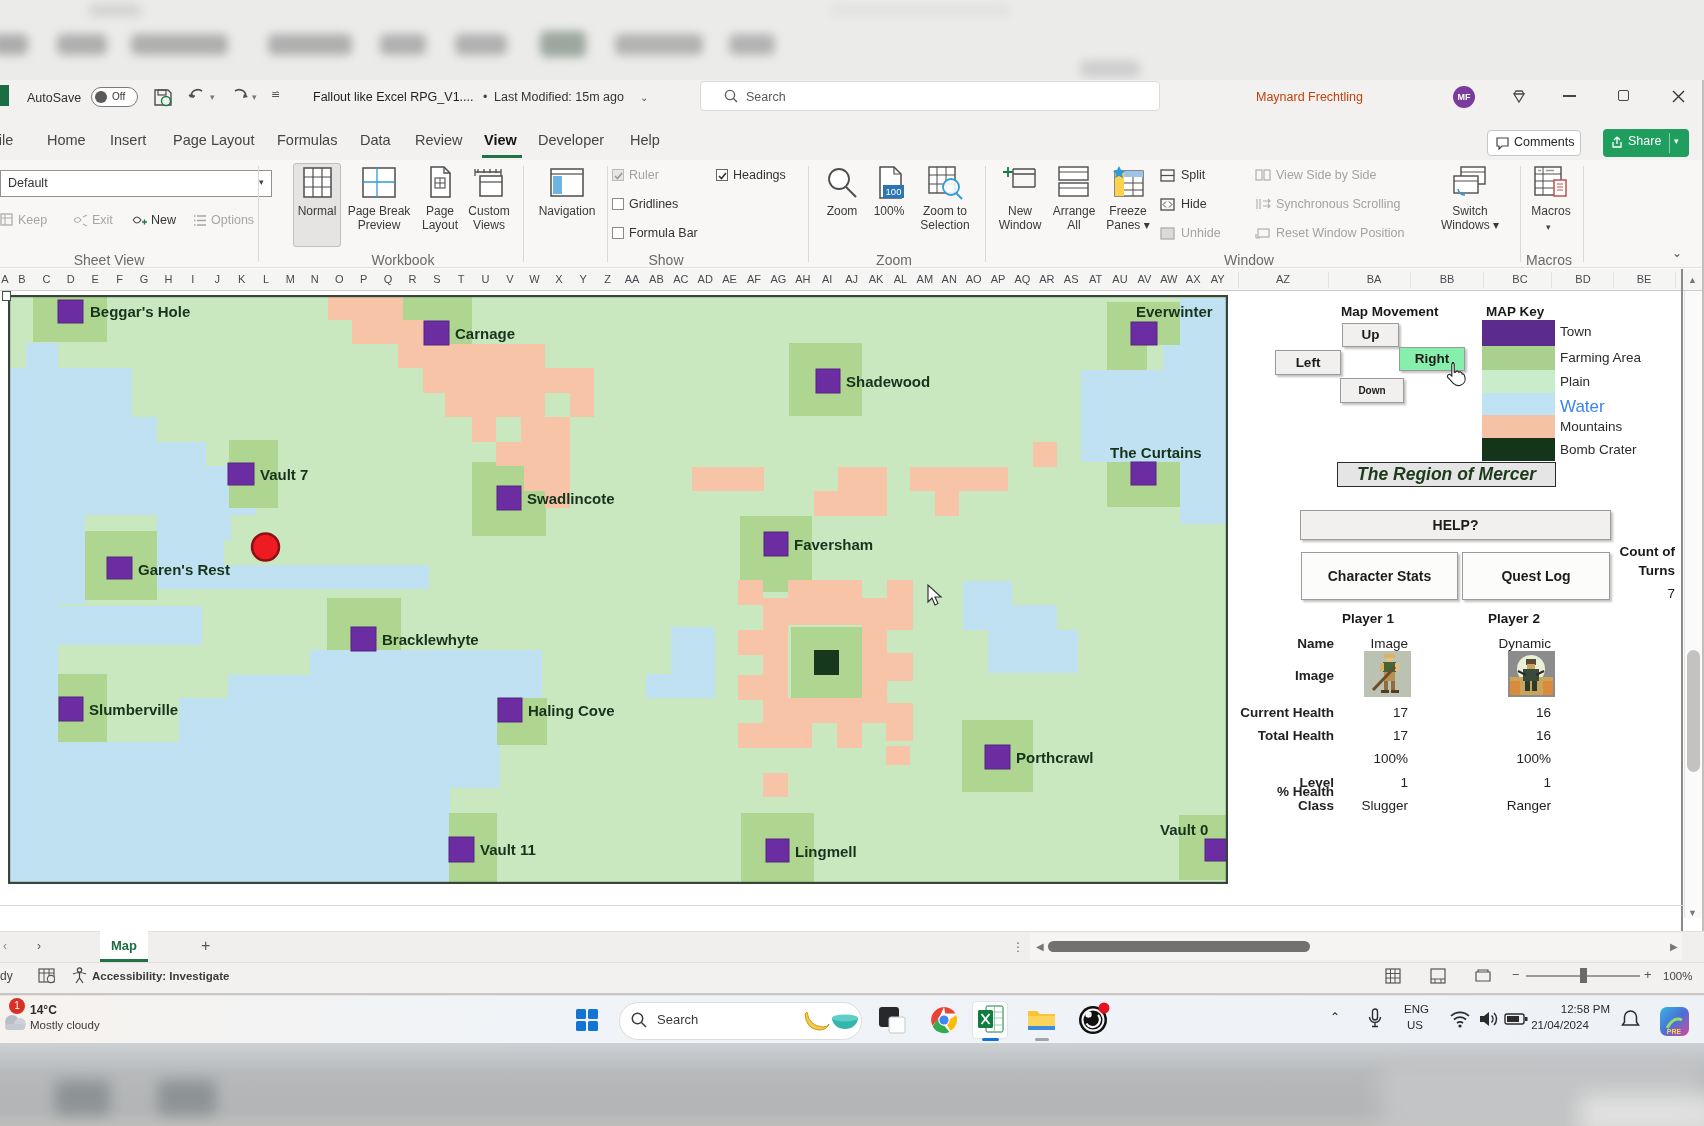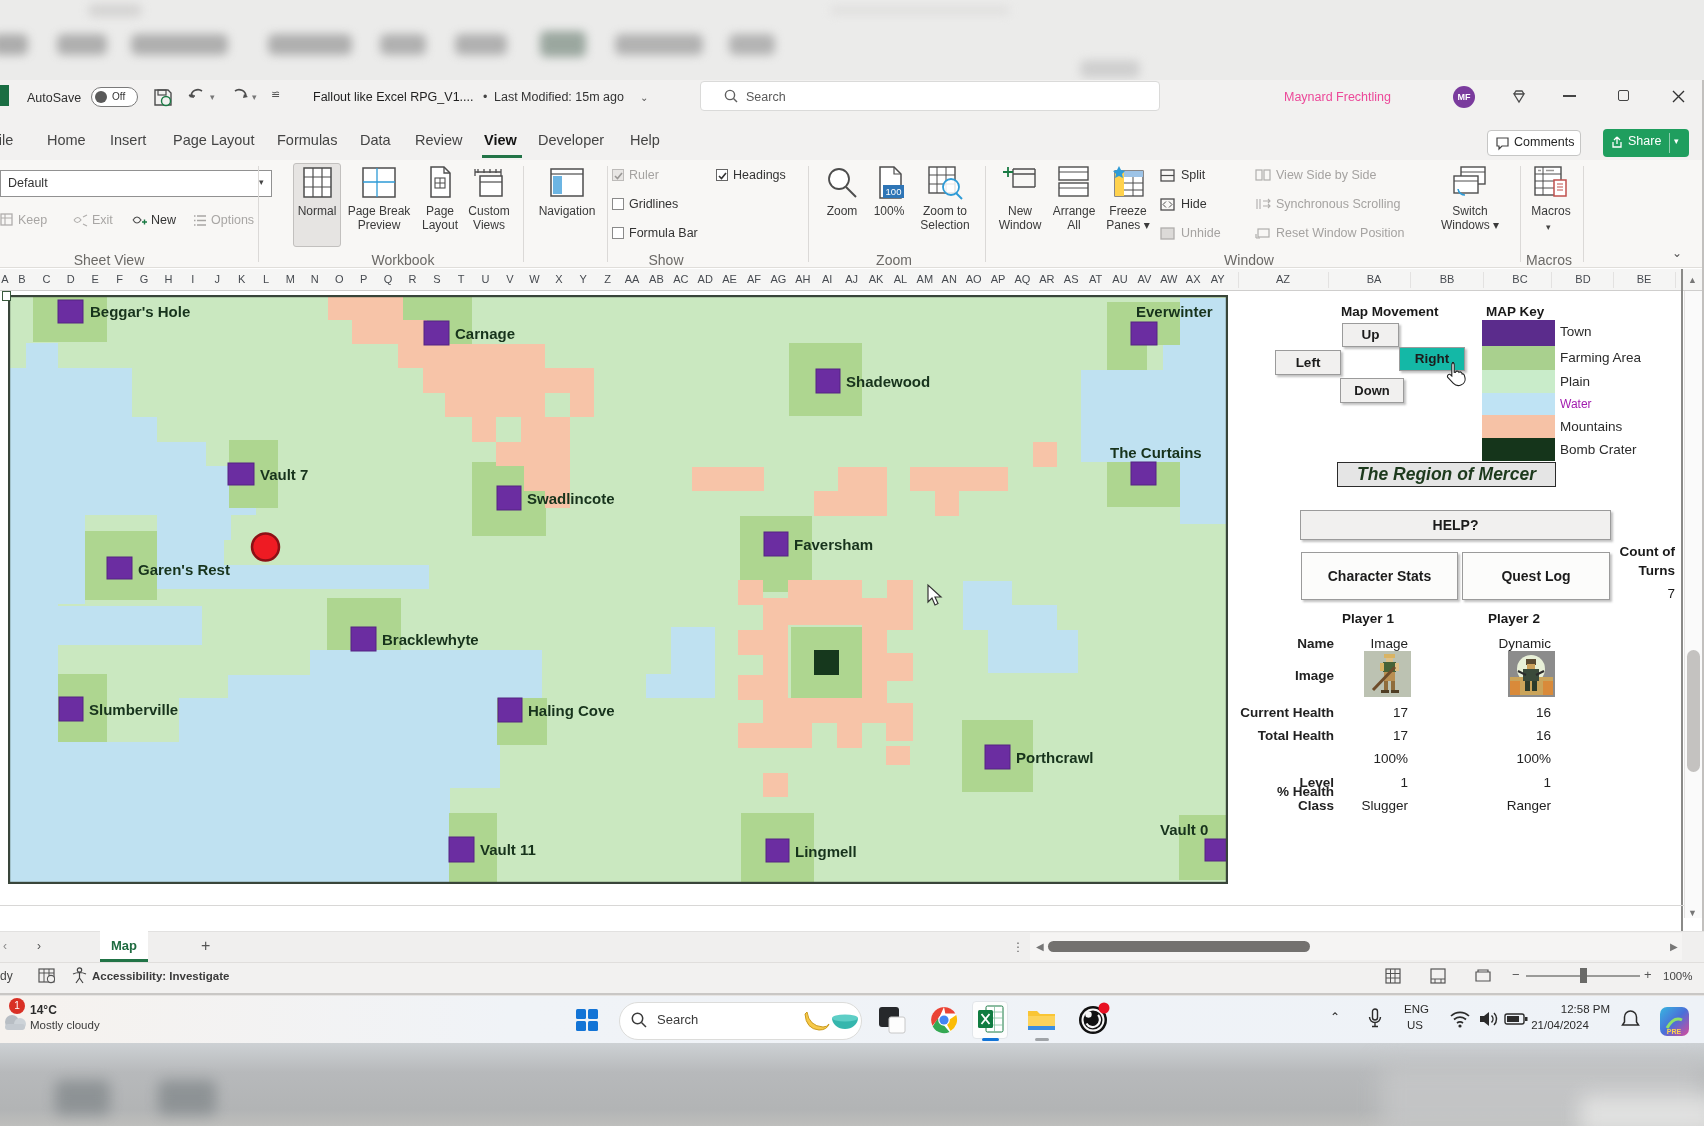--- a/index.html
+++ b/index.html
@@ -62,21 +62,21 @@
 <div class="abs" style="left:313px;top:90px;font-size:12.5px;color:#1f1f1f;">Fallout like Excel RPG_V1....</div>
 <div class="abs" style="left:483px;top:90px;font-size:12.5px;color:#444;">•</div>
 <div class="abs" style="left:494px;top:90px;font-size:12.5px;color:#333;">Last Modified: 15m ago</div>
 <div class="abs" style="left:640px;top:92px;font-size:10px;color:#555;">⌄</div>
 <div class="abs" style="left:700px;top:81px;width:460px;height:30px;background:#fff;border:1px solid #dadad9;border-radius:4px;"></div>
 <svg class="abs" style="left:723px;top:88px" width="16" height="16" viewBox="0 0 16 16">
   <circle cx="7" cy="7" r="4.6" fill="none" stroke="#5f5f5f" stroke-width="1.4"></circle>
   <line x1="10.5" y1="10.5" x2="14" y2="14" stroke="#5f5f5f" stroke-width="1.4"></line>
 </svg>
 <div class="abs" style="left:746px;top:90px;font-size:12.5px;color:#5a5a5a;">Search</div>
-<div class="abs" style="left:1284px;top:90px;font-size:12.5px;color:#ec4899;">Maynard Frechtling</div>
+<div class="abs" style="left:1256px;top:90px;font-size:12.5px;color:#c2410c;">Maynard Frechtling</div>
 <div class="abs" style="left:1453px;top:86px;width:22px;height:22px;border-radius:50%;background:#7a3b9d;color:#fff;font-size:9px;font-weight:bold;text-align:center;line-height:22px;">MF</div>
 <svg class="abs" style="left:1510px;top:88px" width="18" height="18" viewBox="0 0 18 18">
   <path d="M4 6 h10 l-5 8 z M4 6 l2 -3 h6 l2 3" fill="none" stroke="#4a4a4a" stroke-width="1.3"></path>
 </svg>
 <div class="abs" style="left:1563px;top:95px;width:13px;height:1.6px;background:#444;"></div>
 <div class="abs" style="left:1618px;top:90px;width:11px;height:11px;border:1.4px solid #444;border-radius:2px;"></div>
 <svg class="abs" style="left:1671px;top:89px" width="15" height="15" viewBox="0 0 15 15">
   <path d="M2 2 L13 13 M13 2 L2 13" stroke="#333" stroke-width="1.4"></path>
 </svg>
 
@@ -459,34 +459,34 @@
 <text x="795" y="857" font-size="15" font-weight="bold" fill="#17331c" font-family="Liberation Sans">Lingmell</text>
 <text x="1160" y="835" font-size="15" font-weight="bold" fill="#17331c" font-family="Liberation Sans">Vault 0</text>
 <circle cx="265.5" cy="547" r="13.5" fill="#ee1b23" stroke="#8c1015" stroke-width="2.5"></circle>
 <path d="M928 585 l0 17 l4 -4 l3 7 l3 -1.5 l-3 -6.5 l6 0 z" fill="#fff" stroke="#333" stroke-width="1.2"></path>
 <rect x="9" y="296" width="1218" height="587" fill="none" stroke="#39453a" stroke-width="2.4"></rect>
 </svg>
 <div class="abs" style="left:2px;top:291px;width:9px;height:10px;background:#fff;border:1.5px solid #3a5a3d;"></div>
 <div class="abs" style="left:1341px;top:304px;width:110px;font-size:13.5px;font-weight:bold;color:#191919;">Map Movement</div>
 <div class="gbtn" style="left:1342px;top:323px;width:57px;height:24px;font-size:13.5px;line-height:22px;">Up</div>
 <div class="gbtn" style="left:1275px;top:350px;width:66px;height:25px;font-size:13.5px;line-height:23px;">Left</div>
-<div class="gbtn" style="left:1399px;top:347px;width:66px;height:24px;font-size:13.5px;line-height:22px;background:#14b8a6;">Right</div>
-<div class="gbtn" style="left:1340px;top:378px;width:64px;height:25px;font-size:13px;line-height:23px;">Down</div>
+<div class="gbtn" style="left:1399px;top:347px;width:66px;height:24px;font-size:13.5px;line-height:22px;background:#86efac;">Right</div>
+<div class="gbtn" style="left:1340px;top:378px;width:64px;height:25px;font-size:10px;line-height:23px;">Down</div>
 <svg class="abs" style="left:1444px;top:361px" width="22" height="26" viewBox="0 0 22 26">
 <path d="M8 1.5 c1.3 0 2.2 .9 2.2 2.2 l0 7.5 1.2 .2 c.4 -1 1.4 -1.4 2.3 -1.1 .6 .2 1 .6 1.2 1.1 .8 -.6 1.9 -.5 2.6 .2 .4 .4 .6 .8 .6 1.3 .9 -.2 1.9 .3 2.2 1.3 l.6 2.2 c.8 3.2 -.9 6.5 -4 7.7 -2.6 1 -5.6 .3 -7.5 -1.7 l-5.4 -5.7 c-.8 -.8 -.7 -2.1 .1 -2.8 .8 -.7 2 -.7 2.7 .1 l1 1 0 -11.3 c0 -1.3 .9 -2.2 2.2 -2.2 z" fill="#fff" stroke="#222" stroke-width="1.1"></path>
   </svg>
 <div class="abs" style="left:1486px;top:304px;font-size:13.5px;font-weight:bold;color:#191919;">MAP Key</div>
 <div class="abs" style="left:1482px;top:320px;width:73px;height:26px;background:#5b2c8c;"></div>
 <div class="abs" style="left:1560px;top:324px;font-size:13.5px;color:#2b2b2b;">Town</div>
 <div class="abs" style="left:1482px;top:346px;width:73px;height:24px;background:#a9d08e;"></div>
 <div class="abs" style="left:1560px;top:350px;font-size:13.5px;color:#2b2b2b;">Farming Area</div>
 <div class="abs" style="left:1482px;top:370px;width:73px;height:23px;background:#c9ecca;"></div>
 <div class="abs" style="left:1560px;top:374px;font-size:13.5px;color:#2b2b2b;">Plain</div>
 <div class="abs" style="left:1482px;top:393px;width:73px;height:22px;background:#bfe3f4;"></div>
-<div class="abs" style="left:1560px;top:397px;font-size:12px;color:#a21caf;">Water</div>
+<div class="abs" style="left:1560px;top:397px;font-size:17px;color:#3b82f6;">Water</div>
 <div class="abs" style="left:1482px;top:415px;width:73px;height:23px;background:#f6c2a6;"></div>
 <div class="abs" style="left:1560px;top:419px;font-size:13.5px;color:#2b2b2b;">Mountains</div>
 <div class="abs" style="left:1482px;top:438px;width:73px;height:23px;background:#15351b;"></div>
 <div class="abs" style="left:1560px;top:442px;font-size:13.5px;color:#2b2b2b;">Bomb Crater</div>
 <div class="abs" style="left:1337px;top:462px;width:219px;height:25px;background:#e5e5e5;border:1.6px solid #2b2b2b;text-align:center;font-size:17.5px;font-weight:bold;font-style:italic;color:#1d3a1d;line-height:22px;">The Region of Mercer</div>
 <div class="gbtn" style="left:1300px;top:510px;width:311px;height:30px;font-size:14px;line-height:28px;">HELP?</div>
 <div class="gbtn" style="left:1301px;top:552px;width:157px;height:48px;font-size:14px;line-height:46px;background:#fcfcfb;">Character Stats</div>
 <div class="gbtn" style="left:1462px;top:552px;width:148px;height:48px;font-size:14px;line-height:46px;background:#fcfcfb;">Quest Log</div>
 <div class="abs" style="left:1595px;top:544px;width:80px;text-align:right;font-size:13.5px;font-weight:bold;color:#191919;">Count of</div>
 <div class="abs" style="left:1595px;top:563px;width:80px;text-align:right;font-size:13.5px;font-weight:bold;color:#191919;">Turns</div>

